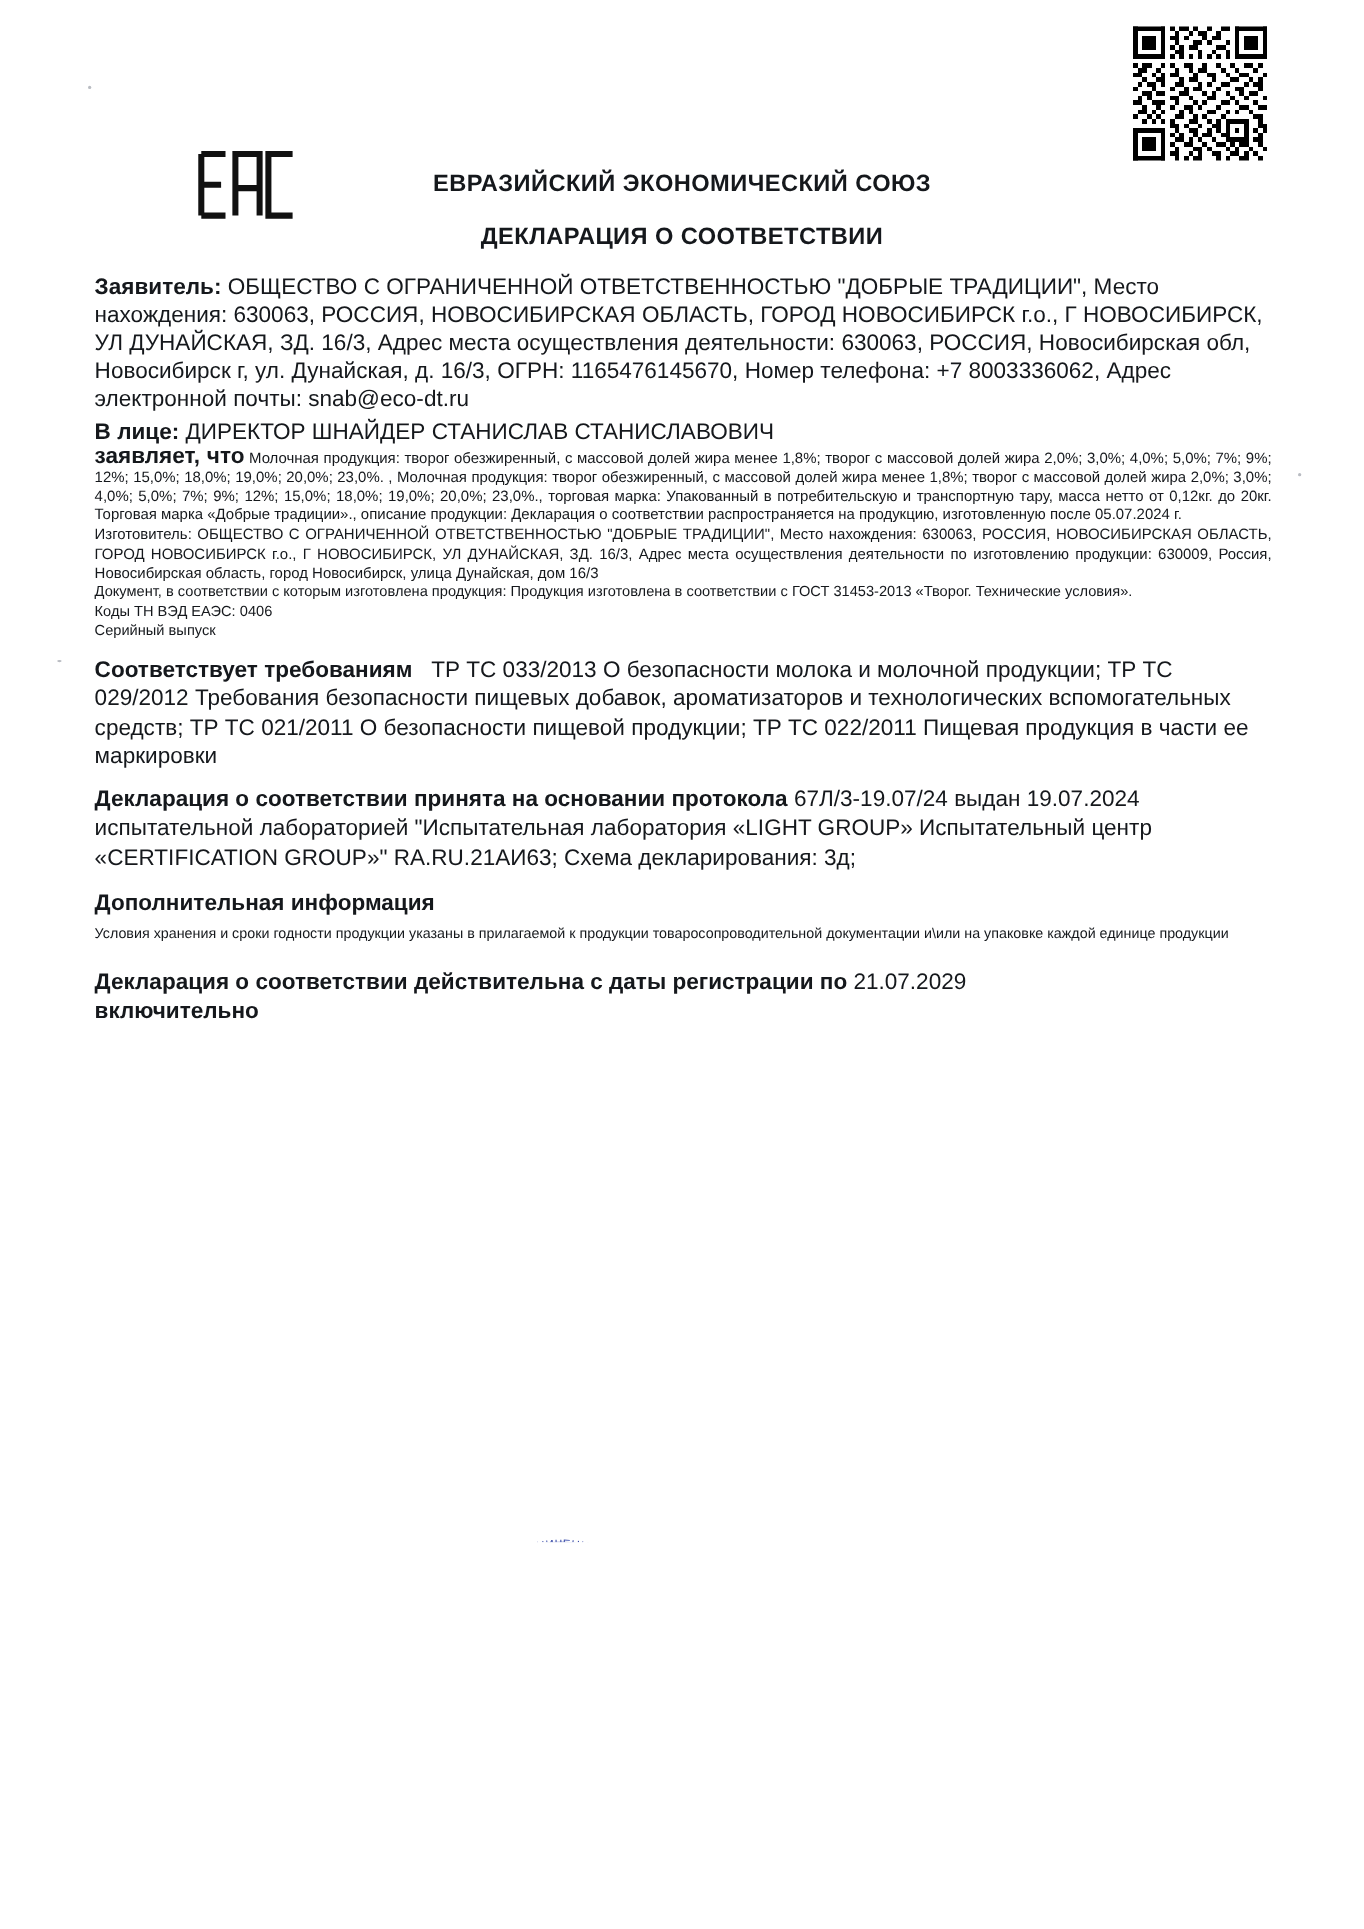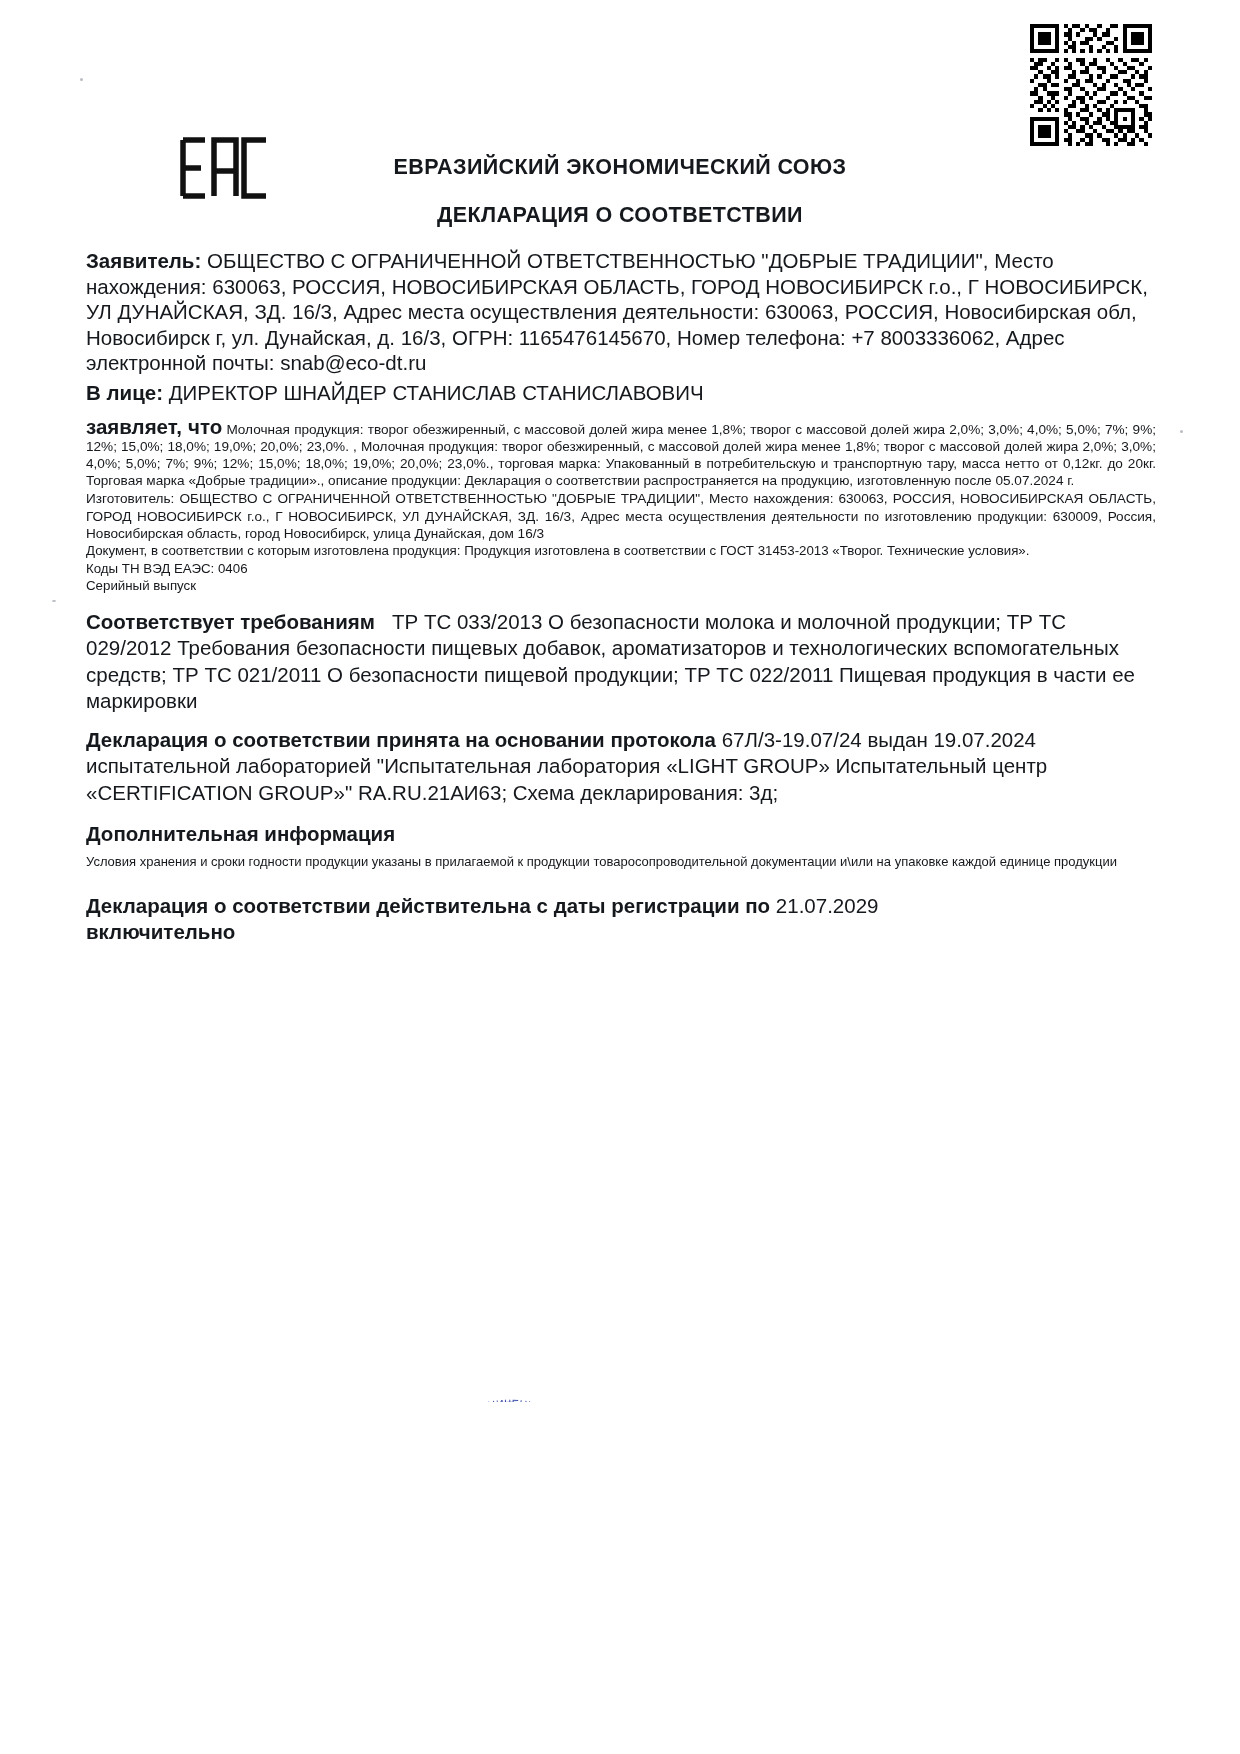--- a/index.html
+++ b/index.html
@@ -73,21 +73,20 @@
     font-size: 20.5px;
     line-height: 25.5px;
   }
   .inface {
     font-size: 20.5px;
     line-height: 26px;
     margin-top: 4px;
   }
 
   .declares-block {
-    margin-top: 12px;
     font-size: 13.6px;
     line-height: 17.2px;
     text-align: justify;
   }
   .declares-label {
     font-size: 20.5px;
     font-weight: bold;
     vertical-align: baseline;
   }
   .declares-block p { margin: 0; }

